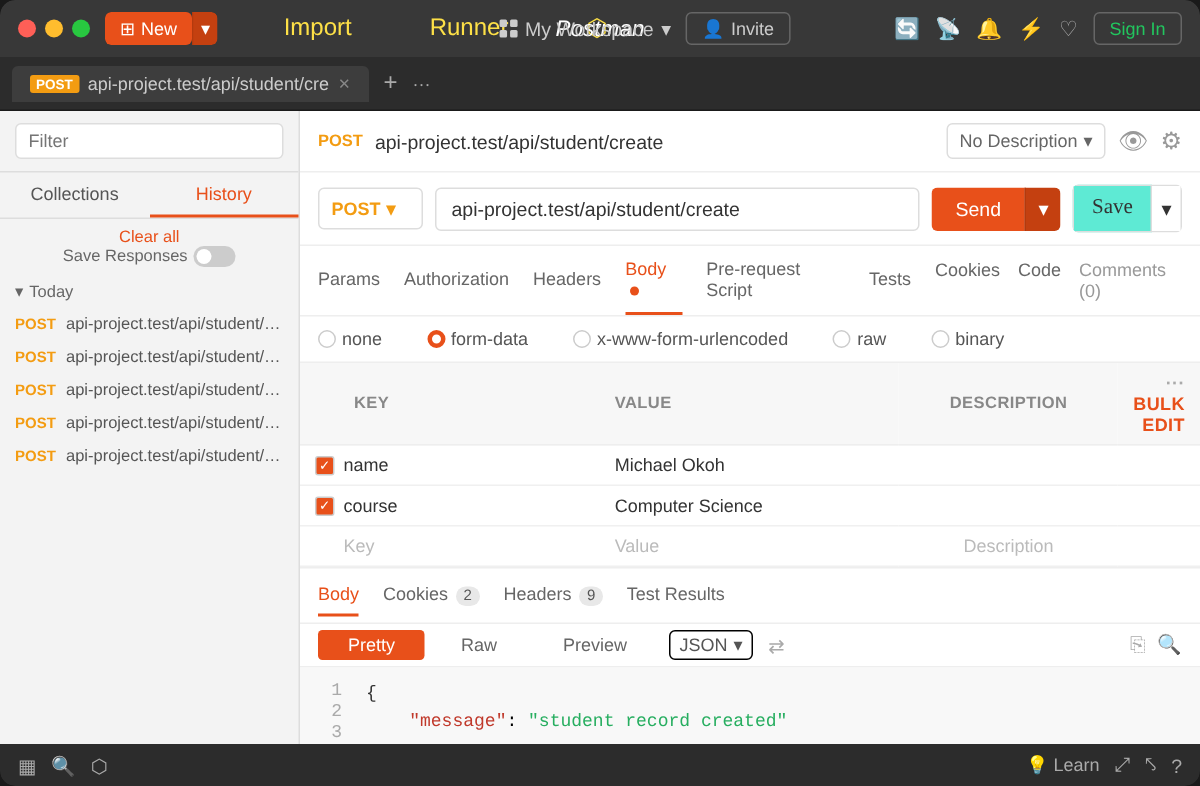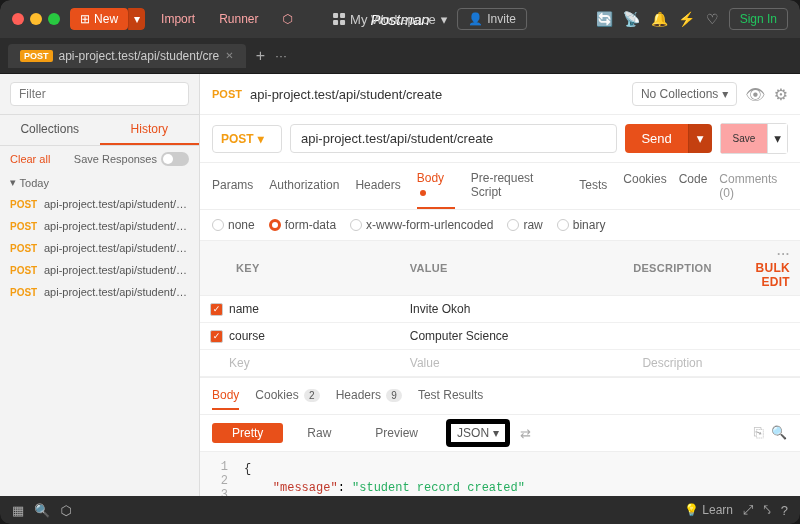--- a/index.html
+++ b/index.html
@@ -63,24 +63,25 @@
       padding: 4px 5px;
       border-radius: 0 4px 4px 0;
       cursor: pointer;
     }
     .new-btn-wrapper {
       display: flex;
       border-radius: 4px;
       overflow: hidden;
     }
     .title-bar-action {
-      color: #fca5a5;
-      font-size: 12px;
+      color: #fde047;
+      font-size: 16px;
       cursor: pointer;
       padding: 3px 8px;
+      margin-left: 28px;
     }
     .title-bar-center {
       display: flex;
       align-items: center;
       gap: 12px;
       position: absolute;
       left: 50%;
       transform: translateX(-50%);
     }
     .workspace-btn {
@@ -219,20 +220,21 @@
       color: #e8501a;
       border-bottom: 2px solid #e8501a;
       font-weight: 500;
     }
     .sidebar-actions {
       display: flex;
       justify-content: space-between;
       align-items: center;
       padding: 6px 10px;
       font-size: 11px;
+      flex-direction: column;
     }
     .clear-all { color: #e8501a; cursor: pointer; }
     .save-responses {
       display: flex;
       align-items: center;
       gap: 4px;
       color: #666;
     }
     .toggle {
       width: 28px;
@@ -372,26 +374,27 @@
       padding: 7px 8px;
       cursor: pointer;
       border-left: 1px solid #b33a0e;
     }
     .save-btn-wrapper {
       display: flex;
       border-radius: 4px;
       overflow: hidden;
     }
     .save-btn {
-      background: #fca5a5;
+      background: #5eead4;
       color: #333;
       border: 1px solid #ddd;
       padding: 7px 12px;
-      font-size: 10px;
-      cursor: pointer;
+      font-size: 14px;
+      cursor: pointer;
+      font-family: Liberation Serif, serif;
     }
     .save-btn-arrow {
       background: white;
       color: #333;
       border: 1px solid #ddd;
       border-left: none;
       padding: 7px 6px;
       cursor: pointer;
     }
 
@@ -430,21 +433,21 @@
       gap: 12px;
     }
     .req-tab-right span { font-size: 12px; color: #666; cursor: pointer; }
     .req-tab-right .comment { color: #999; }
 
     
     .body-options {
       display: flex;
       align-items: center;
       padding: 8px 12px;
-      gap: 14px;
+      gap: 30px;
       border-bottom: 1px solid #eee;
     }
     .radio-opt {
       display: flex;
       align-items: center;
       gap: 4px;
       font-size: 12px;
       color: #555;
       cursor: pointer;
     }
@@ -563,21 +566,21 @@
       cursor: pointer;
       border-radius: 3px;
     }
     .fmt-tab.active {
       background: #e8501a;
       color: white;
     }
     .json-select {
       display: flex;
       align-items: center;
-      border: 5px solid #000000;
+      border: 1px solid #000000;
       border-radius: 4px;
       padding: 2px 6px;
       font-size: 12px;
       color: #555;
       cursor: pointer;
       gap: 4px;
       margin-left: 4px;
     }
     .fmt-right {
       margin-left: auto;
@@ -738,21 +741,21 @@
 
   <div class="request-area">
 
     <div class="request-header">
       <div class="request-header-left">
         <span class="request-title-method">POST</span>
         <span class="request-title-url">api-project.test/api/student/create</span>
       </div>
       <div class="request-header-actions">
         <div class="env-select">
-          <span>No Collections</span>
+          <span>No Description</span>
           <span>▾</span>
         </div>
         <span class="eye-icon">👁</span>
         <span class="gear-icon">⚙</span>
       </div>
     </div>
 
     <div class="url-bar">
       <div class="method-select">
         <span>POST</span>
@@ -825,21 +828,21 @@
         <tbody>
           <tr>
             <td class="key-col">
               <div class="checkbox-cell">
                 <div class="cb">
                     <span class="cb-check">✓</span>
                   </div>
                 <span>name</span>
               </div>
             </td>
-            <td class="val-col">Invite Okoh</td>
+            <td class="val-col">Michael Okoh</td>
             <td class="desc-col"></td>
             <td class="action-col"></td>
           </tr>
           <tr>
             <td class="key-col">
               <div class="checkbox-cell">
                 <div class="cb">
                     <span class="cb-check">✓</span>
                   </div>
                 <span>course</span>

